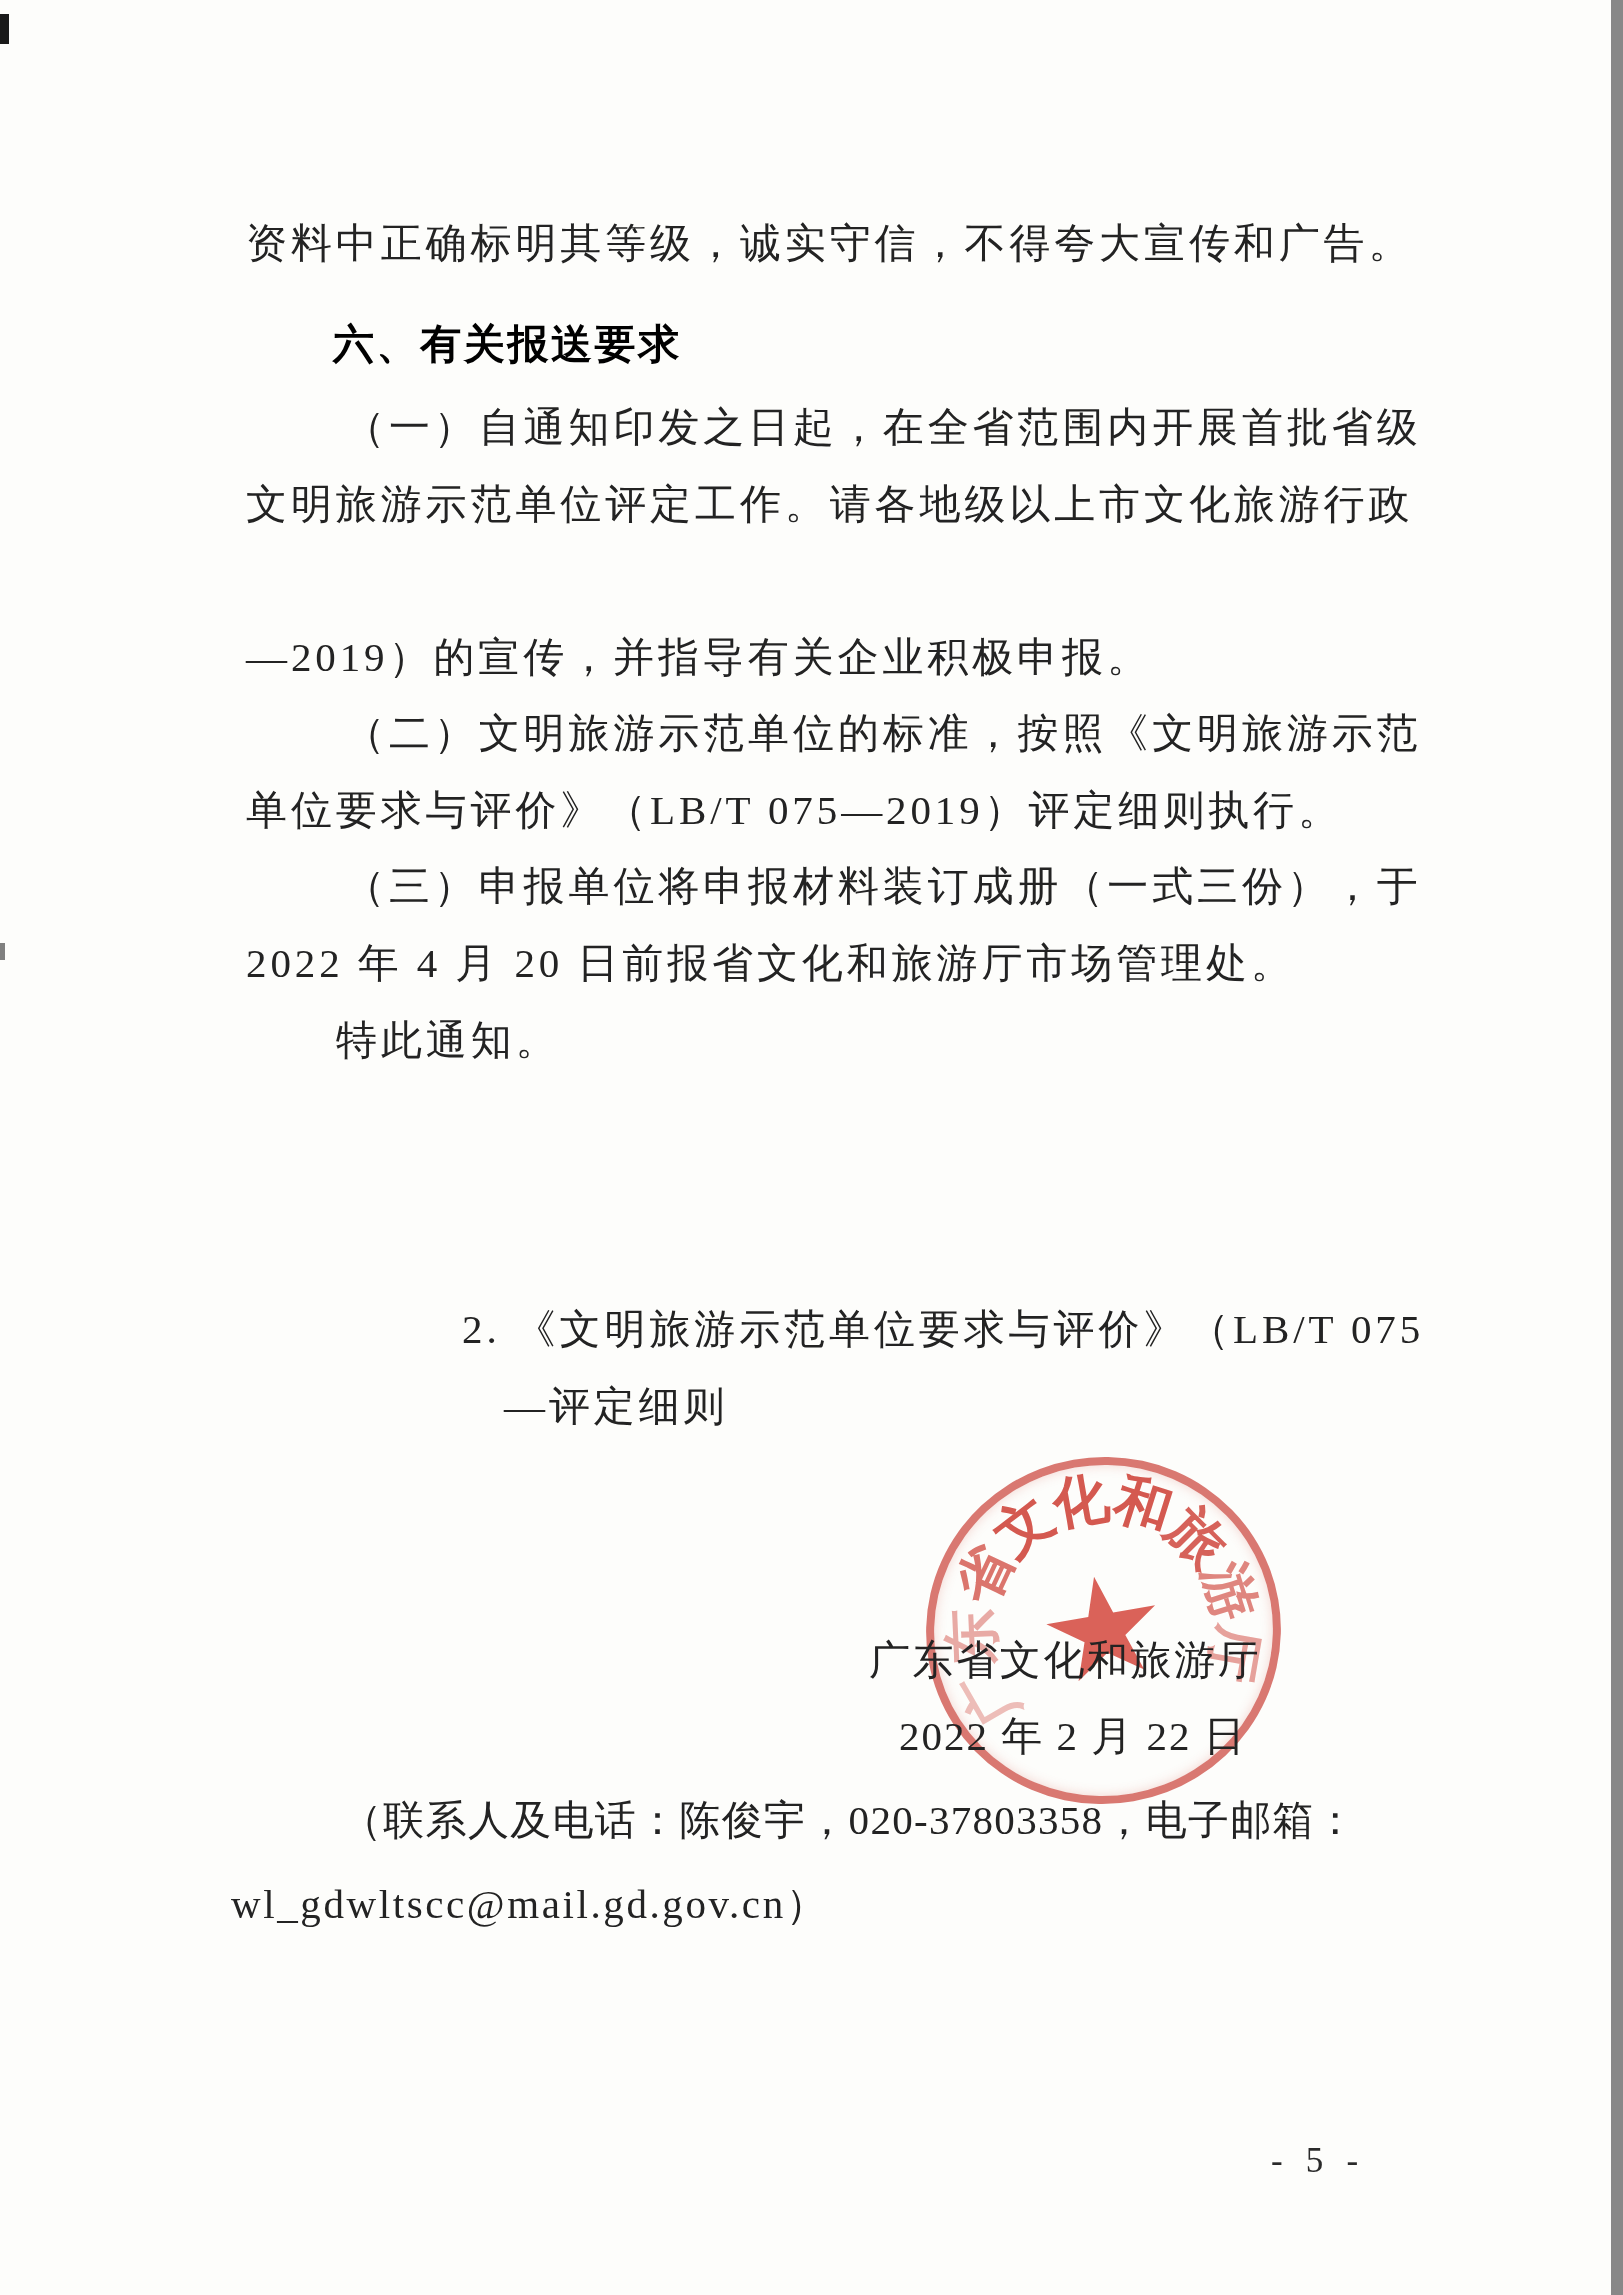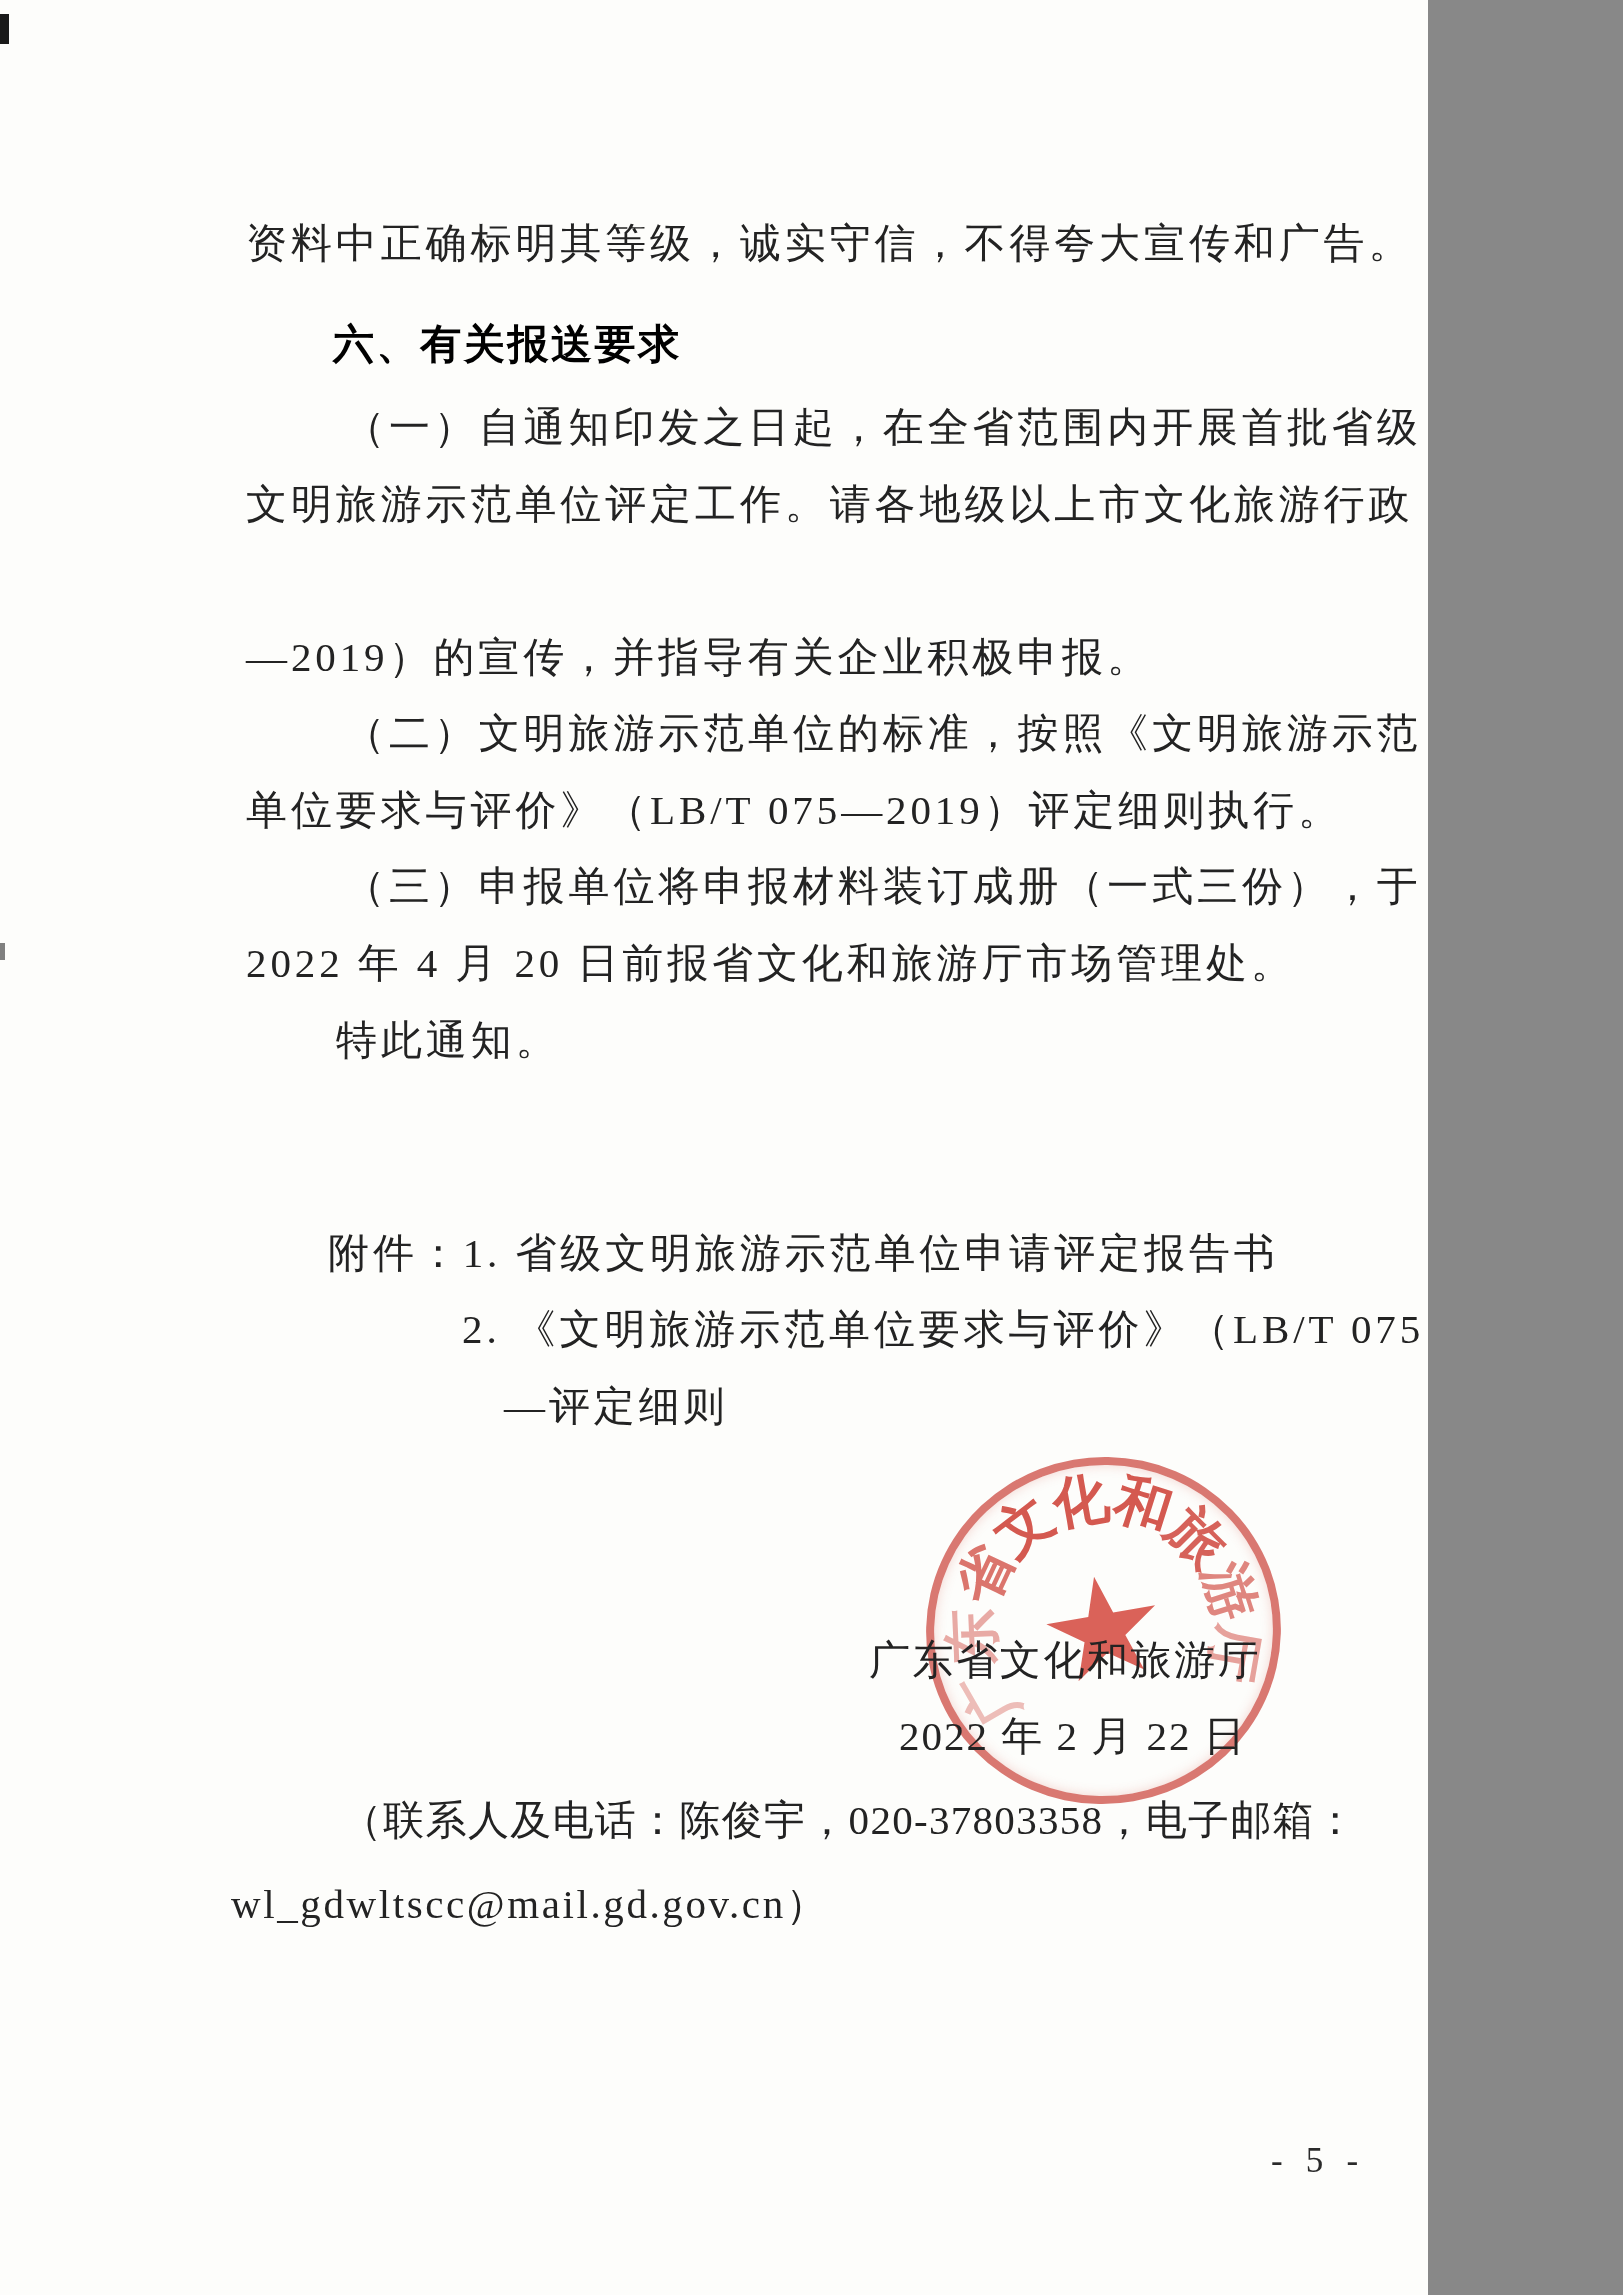--- a/index.html
+++ b/index.html
@@ -1,18 +1,18 @@
 <!DOCTYPE html>
 <html style="font-size:10.5px"><head>
 <meta charset="utf-8">
 <style>
   html, body { margin: 0; padding: 0; background: #888; }
   .page {
     position: relative;
-    width: 1428px;
+    width: 1611px;
     height: 2295px;
     background: #fdfdfb;
     font-family: "Liberation Serif", "DejaVu Serif", serif;
     color: #232323;
     overflow: hidden;
   }
   .line {
     position: absolute;
     font-size: 41px;
     line-height: 47px;
@@ -104,21 +104,20 @@
   <div class="line l0">资料中正确标明其等级，诚实守信，不得夸大宣传和广告。</div>
   <div class="line l1">六、有关报送要求</div>
   <div class="line l2">（一）自通知印发之日起，在全省范围内开展首批省级</div>
   <div class="line l3">文明旅游示范单位评定工作。请各地级以上市文化旅游行政</div>
   <div class="line l5">—2019）的宣传，并指导有关企业积极申报。</div>
   <div class="line l6">（二）文明旅游示范单位的标准，按照《文明旅游示范</div>
   <div class="line l7">单位要求与评价》（LB/T 075—2019）评定细则执行。</div>
   <div class="line l8">（三）申报单位将申报材料装订成册（一式三份），于</div>
   <div class="line l9">2022 年 4 月 20 日前报省文化和旅游厅市场管理处。</div>
   <div class="line l10">特此通知。</div>
-  <div class="line l11">附件：1. 省级文明旅游示范单位申请评定报告书</div>
   <div class="line l12">2. 《文明旅游示范单位要求与评价》（LB/T 075</div>
   <div class="line l13">—评定细则</div>
 
   <div class="seal">
     <div class="seal-ring"></div>
     <span class="arc c0">广</span>
     <span class="arc c1">东</span>
     <span class="arc c2">省</span>
     <span class="arc c3">文</span>
     <span class="arc c4">化</span>

